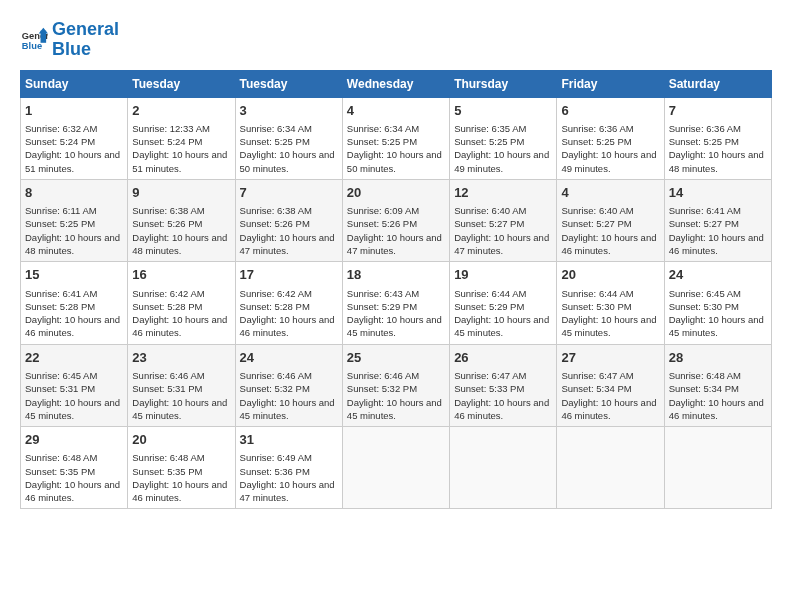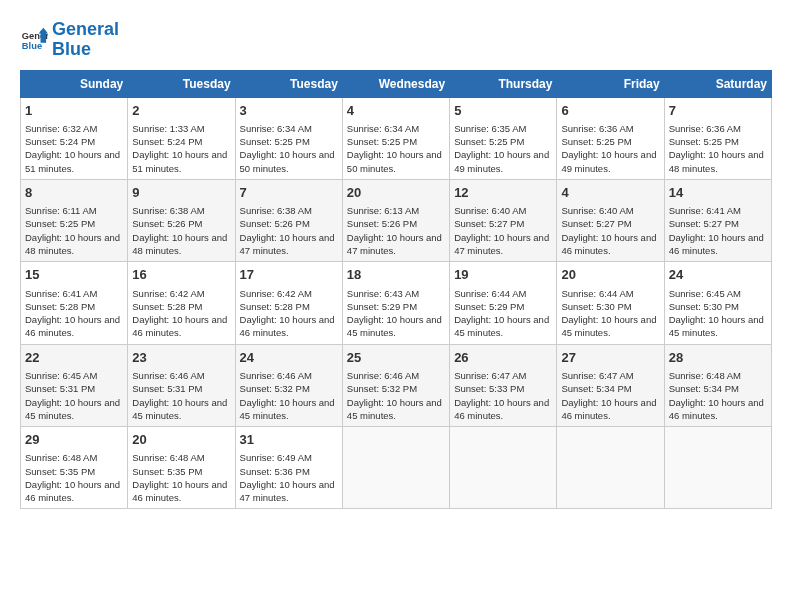--- a/index.html
+++ b/index.html
@@ -48,21 +48,21 @@
     }
     table {
       width: 100%;
       border-collapse: collapse;
       font-size: 10px;
     }
     thead tr th {
       background-color: #2b6cb0;
       color: #fff;
       padding: 6px 4px;
-      text-align: right;
+      text-align: left;
       font-size: 12px;
       font-weight: bold;
       border: 1px solid #2b6cb0;
     }
     tbody tr td {
       vertical-align: top;
       border: 1px solid #ccc;
       padding: 4px;
       width: 107px;
       min-height: 70px;
@@ -115,32 +115,32 @@
         <th>Tuesday</th>
         <th>Wednesday</th>
         <th>Thursday</th>
         <th>Friday</th>
         <th>Saturday</th>
       </tr>
   </thead>
   <tbody id="calendar-body">
   <tr>
         <td><span class="day-num">1</span><span>Sunrise: 6:32 AM</span><br><span>Sunset: 5:24 PM</span><br><span>Daylight: 10 hours and 51 minutes.</span></td>
-        <td><span class="day-num">2</span><span>Sunrise: 1:33 AM</span><br><span>Sunset: 5:24 PM</span><br><span>Daylight: 10 hours and 51 minutes.</span></td>
+        <td><span class="day-num">2</span><span>Sunrise: 12:33 AM</span><br><span>Sunset: 5:24 PM</span><br><span>Daylight: 10 hours and 51 minutes.</span></td>
         <td><span class="day-num">3</span><span>Sunrise: 6:34 AM</span><br><span>Sunset: 5:25 PM</span><br><span>Daylight: 10 hours and 50 minutes.</span></td>
         <td><span class="day-num">4</span><span>Sunrise: 6:34 AM</span><br><span>Sunset: 5:25 PM</span><br><span>Daylight: 10 hours and 50 minutes.</span></td>
         <td><span class="day-num">5</span><span>Sunrise: 6:35 AM</span><br><span>Sunset: 5:25 PM</span><br><span>Daylight: 10 hours and 49 minutes.</span></td>
         <td><span class="day-num">6</span><span>Sunrise: 6:36 AM</span><br><span>Sunset: 5:25 PM</span><br><span>Daylight: 10 hours and 49 minutes.</span></td>
         <td><span class="day-num">7</span><span>Sunrise: 6:36 AM</span><br><span>Sunset: 5:25 PM</span><br><span>Daylight: 10 hours and 48 minutes.</span></td>
       </tr>
       <tr>
         <td><span class="day-num">8</span><span>Sunrise: 6:11 AM</span><br><span>Sunset: 5:25 PM</span><br><span>Daylight: 10 hours and 48 minutes.</span></td>
         <td><span class="day-num">9</span><span>Sunrise: 6:38 AM</span><br><span>Sunset: 5:26 PM</span><br><span>Daylight: 10 hours and 48 minutes.</span></td>
         <td><span class="day-num">7</span><span>Sunrise: 6:38 AM</span><br><span>Sunset: 5:26 PM</span><br><span>Daylight: 10 hours and 47 minutes.</span></td>
-        <td><span class="day-num">20</span><span>Sunrise: 6:13 AM</span><br><span>Sunset: 5:26 PM</span><br><span>Daylight: 10 hours and 47 minutes.</span></td>
+        <td><span class="day-num">20</span><span>Sunrise: 6:09 AM</span><br><span>Sunset: 5:26 PM</span><br><span>Daylight: 10 hours and 47 minutes.</span></td>
         <td><span class="day-num">12</span><span>Sunrise: 6:40 AM</span><br><span>Sunset: 5:27 PM</span><br><span>Daylight: 10 hours and 47 minutes.</span></td>
         <td><span class="day-num">4</span><span>Sunrise: 6:40 AM</span><br><span>Sunset: 5:27 PM</span><br><span>Daylight: 10 hours and 46 minutes.</span></td>
         <td><span class="day-num">14</span><span>Sunrise: 6:41 AM</span><br><span>Sunset: 5:27 PM</span><br><span>Daylight: 10 hours and 46 minutes.</span></td>
       </tr>
       <tr>
         <td><span class="day-num">15</span><span>Sunrise: 6:41 AM</span><br><span>Sunset: 5:28 PM</span><br><span>Daylight: 10 hours and 46 minutes.</span></td>
         <td><span class="day-num">16</span><span>Sunrise: 6:42 AM</span><br><span>Sunset: 5:28 PM</span><br><span>Daylight: 10 hours and 46 minutes.</span></td>
         <td><span class="day-num">17</span><span>Sunrise: 6:42 AM</span><br><span>Sunset: 5:28 PM</span><br><span>Daylight: 10 hours and 46 minutes.</span></td>
         <td><span class="day-num">18</span><span>Sunrise: 6:43 AM</span><br><span>Sunset: 5:29 PM</span><br><span>Daylight: 10 hours and 45 minutes.</span></td>
         <td><span class="day-num">19</span><span>Sunrise: 6:44 AM</span><br><span>Sunset: 5:29 PM</span><br><span>Daylight: 10 hours and 45 minutes.</span></td>

